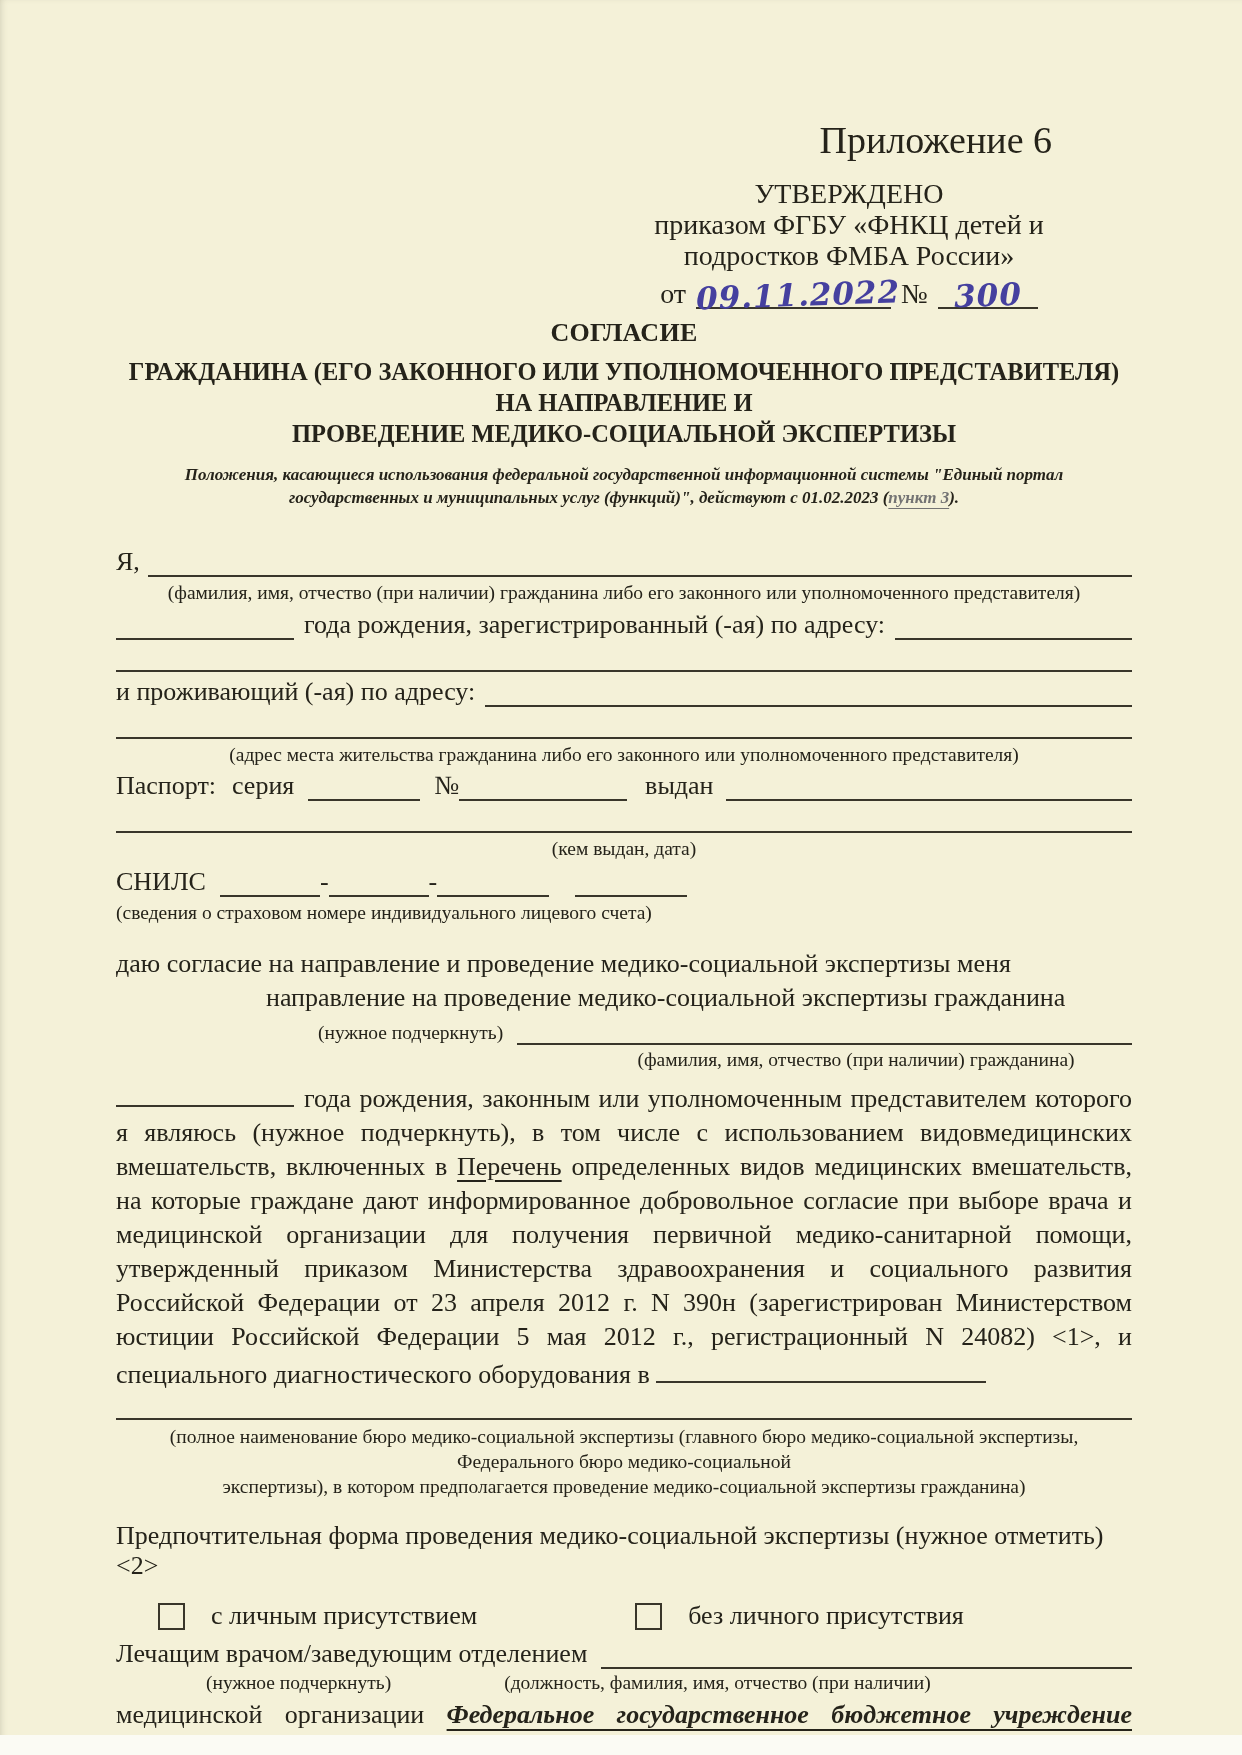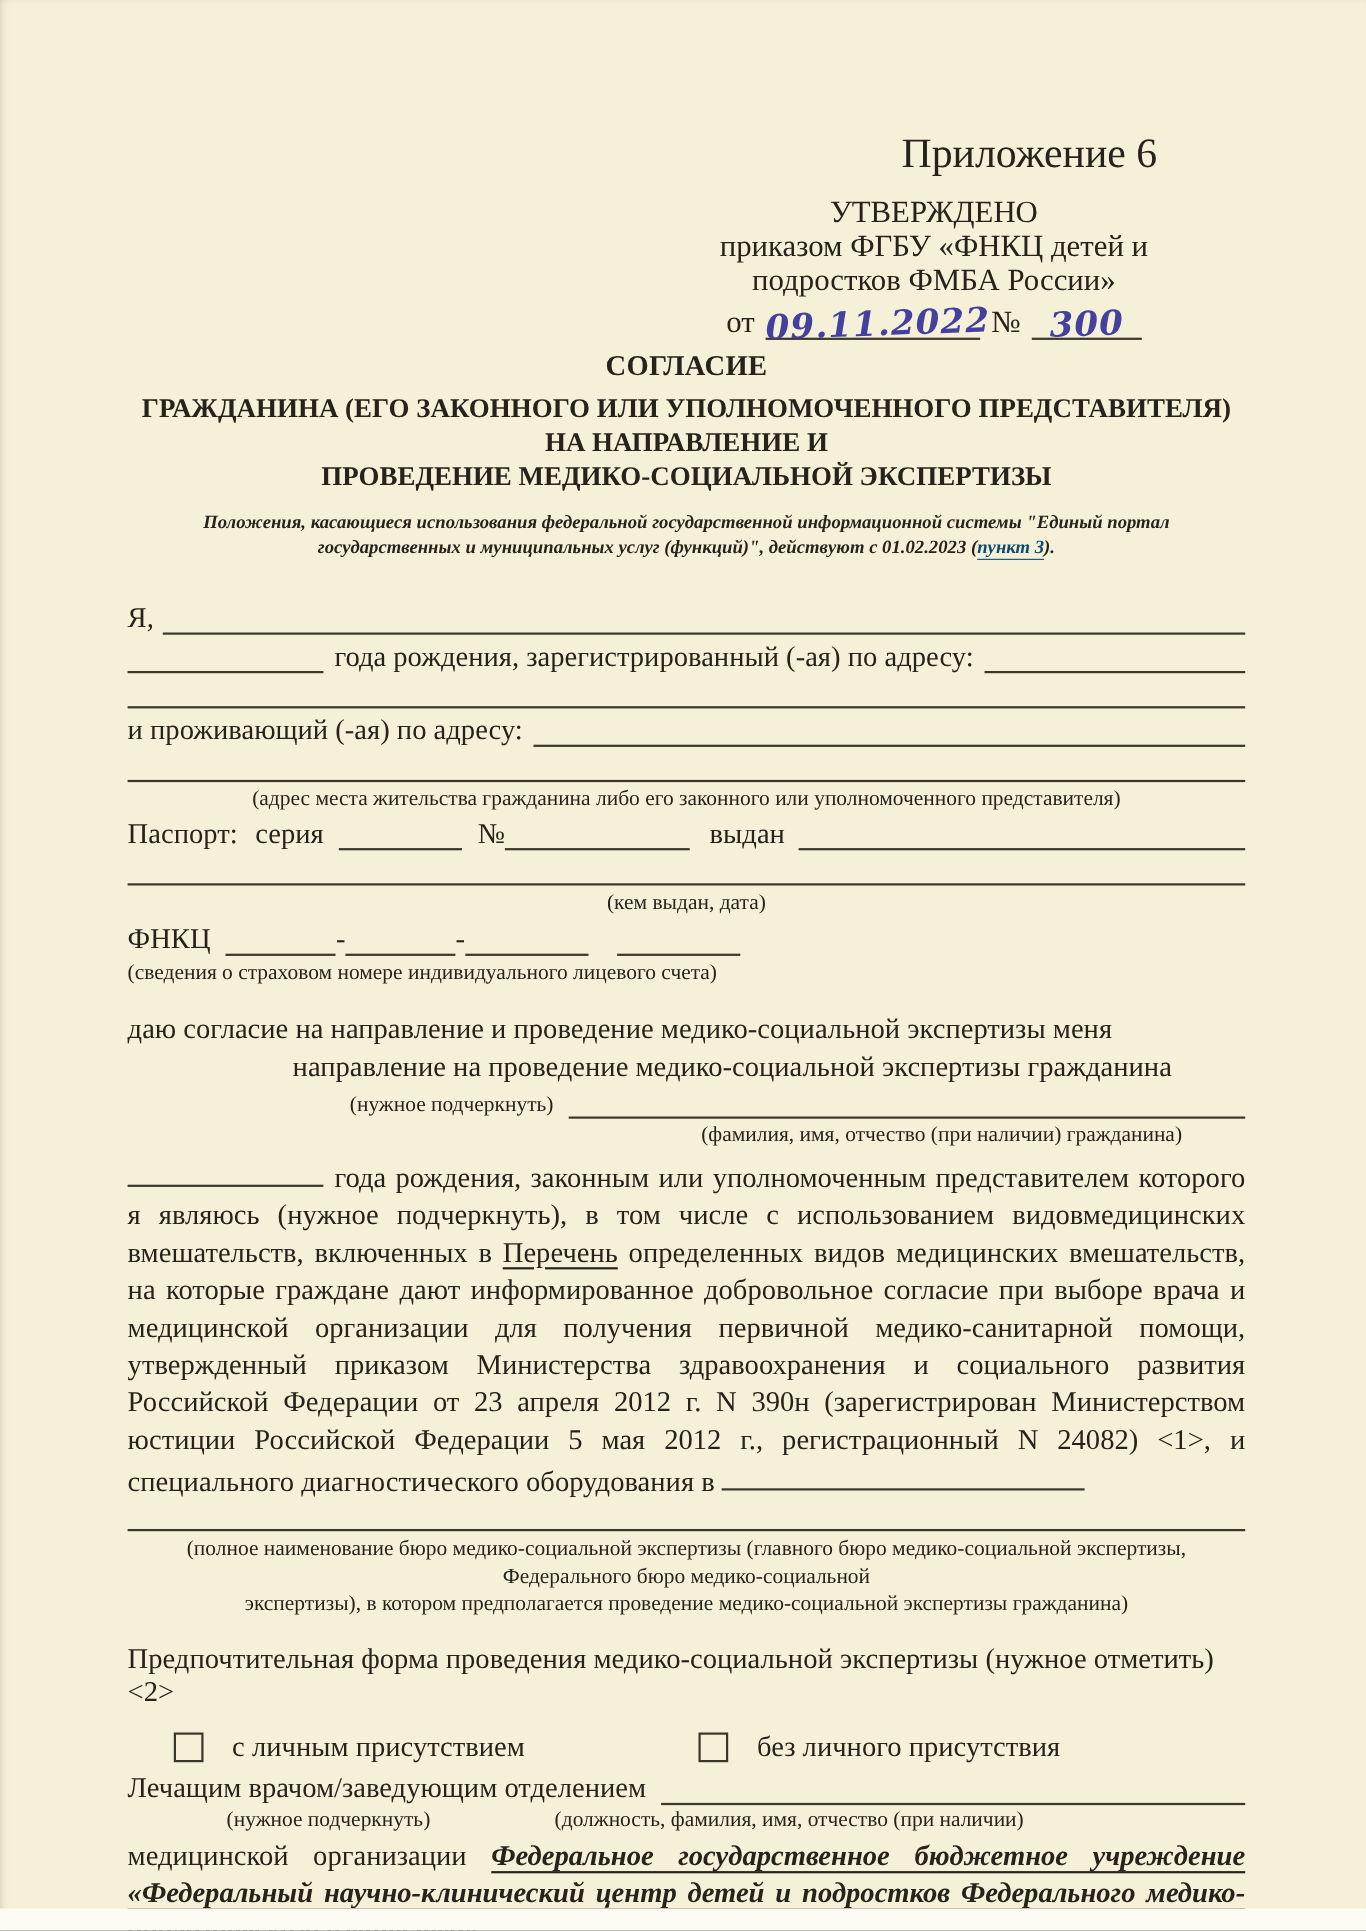--- a/index.html
+++ b/index.html
@@ -33,21 +33,21 @@
   .cap { font-size:19.5px; line-height:25px; }
   .center { text-align:center; }
 
   .blank { display:inline-block; border-bottom:2px solid #39362a; height:1.05em; position:relative; }
   .grow  { flex:1 1 auto; }
   .rule  { border-bottom:2px solid #39362a; height:30px; }
 
   .para { font-size:26px; line-height:34px; text-align:justify; }
 
   .ul   { text-decoration:underline; text-underline-offset:5px; text-decoration-thickness:2px; }
-  .link2 { color:#0c4a6e; }
+  .link2 { color:#737373; }
 
   .hw { position:absolute; left:0; right:0; bottom:-4px; text-align:center;
         font-family:"DejaVu Serif", serif; font-style:italic; font-weight:bold;
         color:#45409f; font-size:31px; transform:rotate(-2deg); letter-spacing:1px; }
 
   .checkbox { display:inline-block; width:23px; height:23px; border:2.5px solid #39362a; background:transparent; vertical-align:-3px; }
   .cb-row { display:flex; align-items:center; font-size:26px; margin-left:42px; }
   .cb-row .cb-label { margin-left:26px; }
 
   .org-name { font-style:italic; font-weight:bold; text-decoration:underline; text-underline-offset:6px; text-decoration-thickness:2px; }
@@ -85,20 +85,21 @@
       <div>ГРАЖДАНИНА (ЕГО ЗАКОННОГО ИЛИ УПОЛНОМОЧЕННОГО ПРЕДСТАВИТЕЛЯ) НА НАПРАВЛЕНИЕ И</div>
       <div>ПРОВЕДЕНИЕ МЕДИКО-СОЦИАЛЬНОЙ ЭКСПЕРТИЗЫ</div>
     </div>
 
     <div class="note"><span>Положения, касающиеся использования федеральной государственной информационной системы "Единый портал государственных и муниципальных услуг (функций)", действуют с 01.02.2023 (</span><span class="link link2 ul">пункт 3</span><span>).</span></div>
 
     <div class="fline" style="margin-top:38px;">
       <span>Я,</span>
       <span class="blank grow" style="margin-left:8px;"></span>
     </div>
+    <div class="cap center" style="margin-top:3px;">(фамилия, имя, отчество (при наличии) гражданина либо его законного или уполномоченного представителя)</div>
 
     <div class="fline" style="margin-top:5px;">
       <span class="blank" style="width:178px;"></span>
       <span style="margin:0 10px;">года рождения, зарегистрированный (-ая) по адресу:</span>
       <span class="blank grow"></span>
     </div>
     <div class="rule"></div>
 
     <div class="fline" style="margin-top:5px;">
       <span>и проживающий (-ая) по адресу:</span>
@@ -113,21 +114,21 @@
       <span class="blank" style="width:112px; margin:0 14px;"></span>
       <span>№</span>
       <span class="blank" style="width:168px; margin-right:18px;"></span>
       <span>выдан</span>
       <span class="blank grow" style="margin-left:12px;"></span>
     </div>
     <div class="rule"></div>
     <div class="cap center" style="margin-top:3px;">(кем выдан, дата)</div>
 
     <div class="fline" style="margin-top:6px;">
-      <span>ФНКЦ</span>
+      <span>СНИЛС</span>
       <span class="blank" style="width:100px; margin-left:14px;"></span>
       <span>-</span>
       <span class="blank" style="width:100px;"></span>
       <span>-</span>
       <span class="blank" style="width:112px;"></span>
       <span class="blank" style="width:112px; margin-left:26px;"></span>
     </div>
     <div class="cap" style="margin-top:3px;">(сведения о страховом номере индивидуального лицевого счета)</div>
 
     <div class="line" style="margin-top:24px;">даю согласие на направление и проведение медико-социальной экспертизы меня</div>

